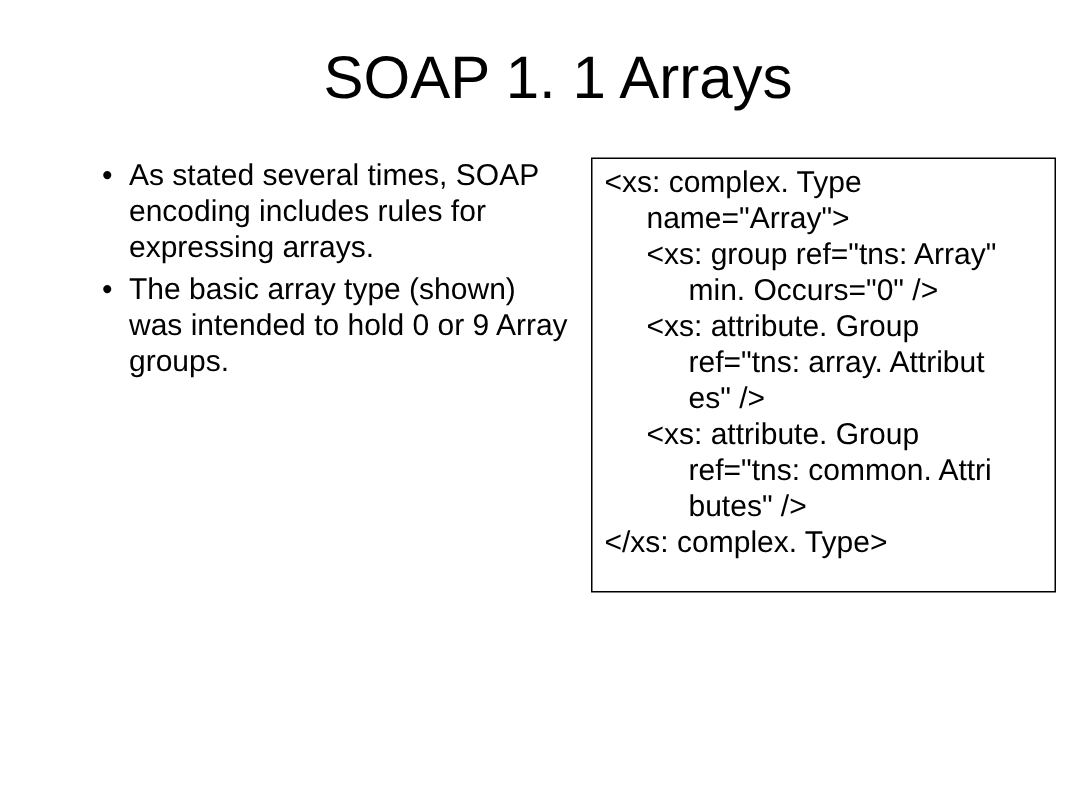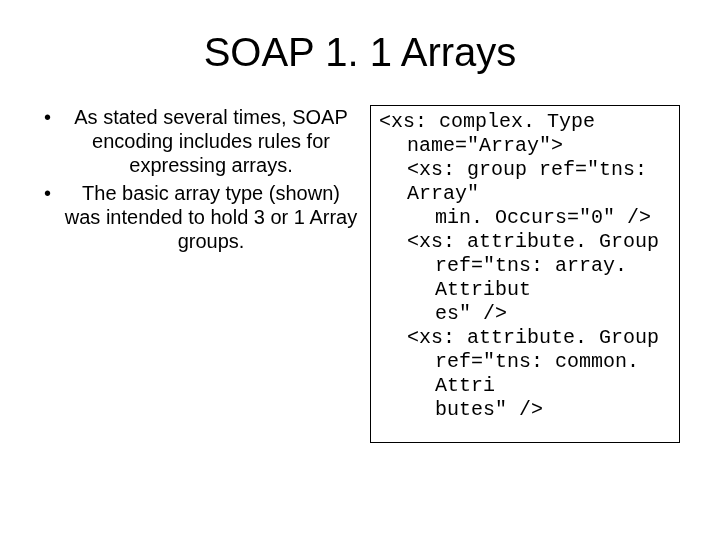--- a/index.html
+++ b/index.html
@@ -9,21 +9,21 @@
     height: 540px;
     background: #ffffff;
     font-family: Arial, Helvetica, sans-serif;
     color: #000000;
     overflow: hidden;
   }
   .slide {
     width: 720px;
     height: 540px;
     box-sizing: border-box;
-    padding: 20px 40px 0 40px;
+    padding: 20px 40px 0 64px;
   }
   .title {
     font-size: 40px;
     text-align: center;
     margin: 10px 0 30px 0;
     font-weight: normal;
   }
   .columns {
     display: flex;
     flex-direction: row;
@@ -35,69 +35,68 @@
   .right {
     flex: 0 0 310px;
     border: 1px solid #000;
     padding: 4px 8px 20px 8px;
     box-sizing: border-box;
   }
   ul.bullets {
     list-style: none;
     margin: 0;
     padding: 0;
-    text-align: center;
   }
   ul.bullets li {
     position: relative;
     padding-left: 22px;
     font-size: 20px;
     line-height: 1.2;
     margin-bottom: 4px;
   }
   ul.bullets li::before {
     content: "•";
     position: absolute;
     left: 4px;
     top: 0;
     font-size: 20px;
   }
   .code {
     font-size: 20px;
     line-height: 1.2;
-    font-family: Liberation Mono, monospace;
   }
   .code .l1 { padding-left: 0; }
   .code .l2 { padding-left: 28px; }
   .code .l3 { padding-left: 56px; }
 </style>
 </head>
 <body>
 
 <div class="slide">
   <h1 class="title">SOAP 1. 1 Arrays</h1>
 
   <div class="columns">
 
     <div class="left">
       <ul class="bullets">
         <li>As stated several times, SOAP encoding includes rules for expressing arrays.</li>
-        <li>The basic array type (shown) was intended to hold 3 or 1 Array groups.</li>
+        <li>The basic array type (shown) was intended to hold 0 or 9 Array groups.</li>
       </ul>
     </div>
 
     <div class="right">
       <div class="code">
         <div class="l1">&lt;xs: complex. Type</div>
         <div class="l2">name="Array"&gt;</div>
         <div class="l2">&lt;xs: group ref="tns: Array"</div>
         <div class="l3">min. Occurs="0" /&gt;</div>
         <div class="l2">&lt;xs: attribute. Group</div>
         <div class="l3">ref="tns: array. Attribut</div>
         <div class="l3">es" /&gt;</div>
         <div class="l2">&lt;xs: attribute. Group</div>
         <div class="l3">ref="tns: common. Attri</div>
         <div class="l3">butes" /&gt;</div>
+        <div class="l1">&lt;/xs: complex. Type&gt;</div>
       </div>
     </div>
 
   </div>
 </div>
 
 </body></html>

